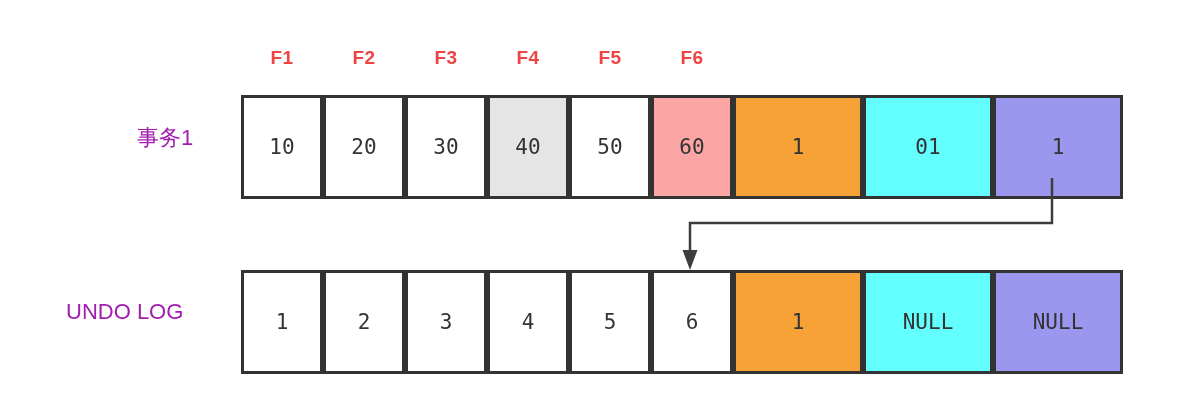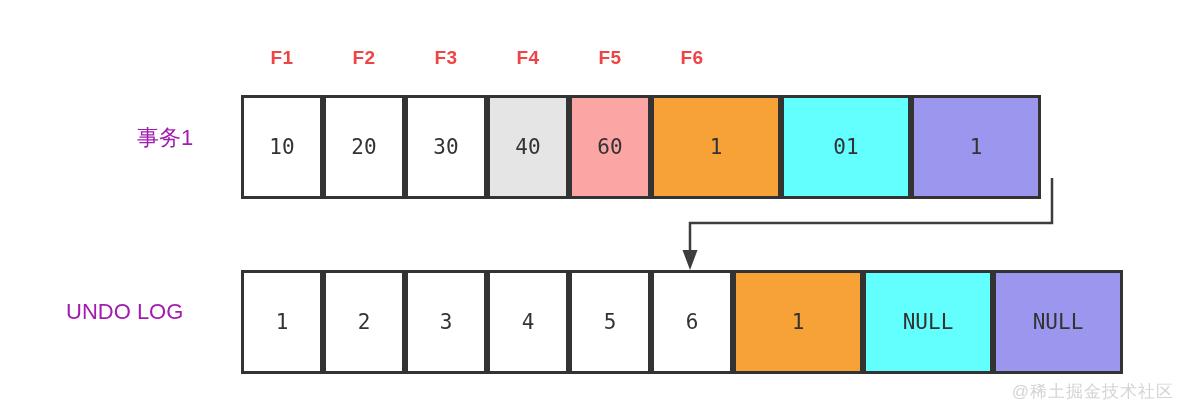--- a/index.html
+++ b/index.html
@@ -47,20 +47,21 @@
       <span class="col-header">F5</span>
       <span class="col-header">F6</span>
     </div>
 
   <div class="row-label label-transaction">事务1</div>
   <div class="cells row-transaction">
       <div class="cell white" style="background: rgb(255, 255, 255);">10</div>
       <div class="cell white" style="background: rgb(255, 255, 255);">20</div>
       <div class="cell white" style="background: rgb(255, 255, 255); text-align: center;">30</div>
       <div class="cell white" style="background: #e5e5e5;">40</div>
+      <div class="cell white" style="background: rgb(255, 255, 255);">50</div>
       <div class="cell white" style="background: #fca5a5;">60</div>
       <div class="cell orange" style="background: rgb(247, 162, 55);">1</div>
       <div class="cell cyan" style="background: rgb(99, 254, 254);">01</div>
       <div class="cell purple" style="background: rgb(156, 151, 238);">1</div>
     </div>
 
   <svg class="arrow-svg" width="1192" height="416" viewBox="0 0 1192 416">
     <polyline points="1052,178 1052,223 690,223 690,252" fill="none" stroke="#3d3d3d" stroke-width="2.5"></polyline>
     <polygon points="682.5,250 697.5,250 690,270" fill="#3d3d3d"></polygon>
   </svg>
@@ -71,14 +72,13 @@
       <div class="cell white" style="background: rgb(255, 255, 255);">2</div>
       <div class="cell white" style="background: rgb(255, 255, 255);">3</div>
       <div class="cell white" style="background: rgb(255, 255, 255);">4</div>
       <div class="cell white" style="background: rgb(255, 255, 255);">5</div>
       <div class="cell white" style="background: rgb(255, 255, 255);">6</div>
       <div class="cell orange" style="background: rgb(247, 162, 55);">1</div>
       <div class="cell cyan" style="background: rgb(99, 254, 254);">NULL</div>
       <div class="cell purple" style="background: rgb(156, 151, 238);">NULL</div>
     </div>
 
-  <div class="watermark">@稀土掘金技术社区</div>
 </div>
 
 </body></html>

